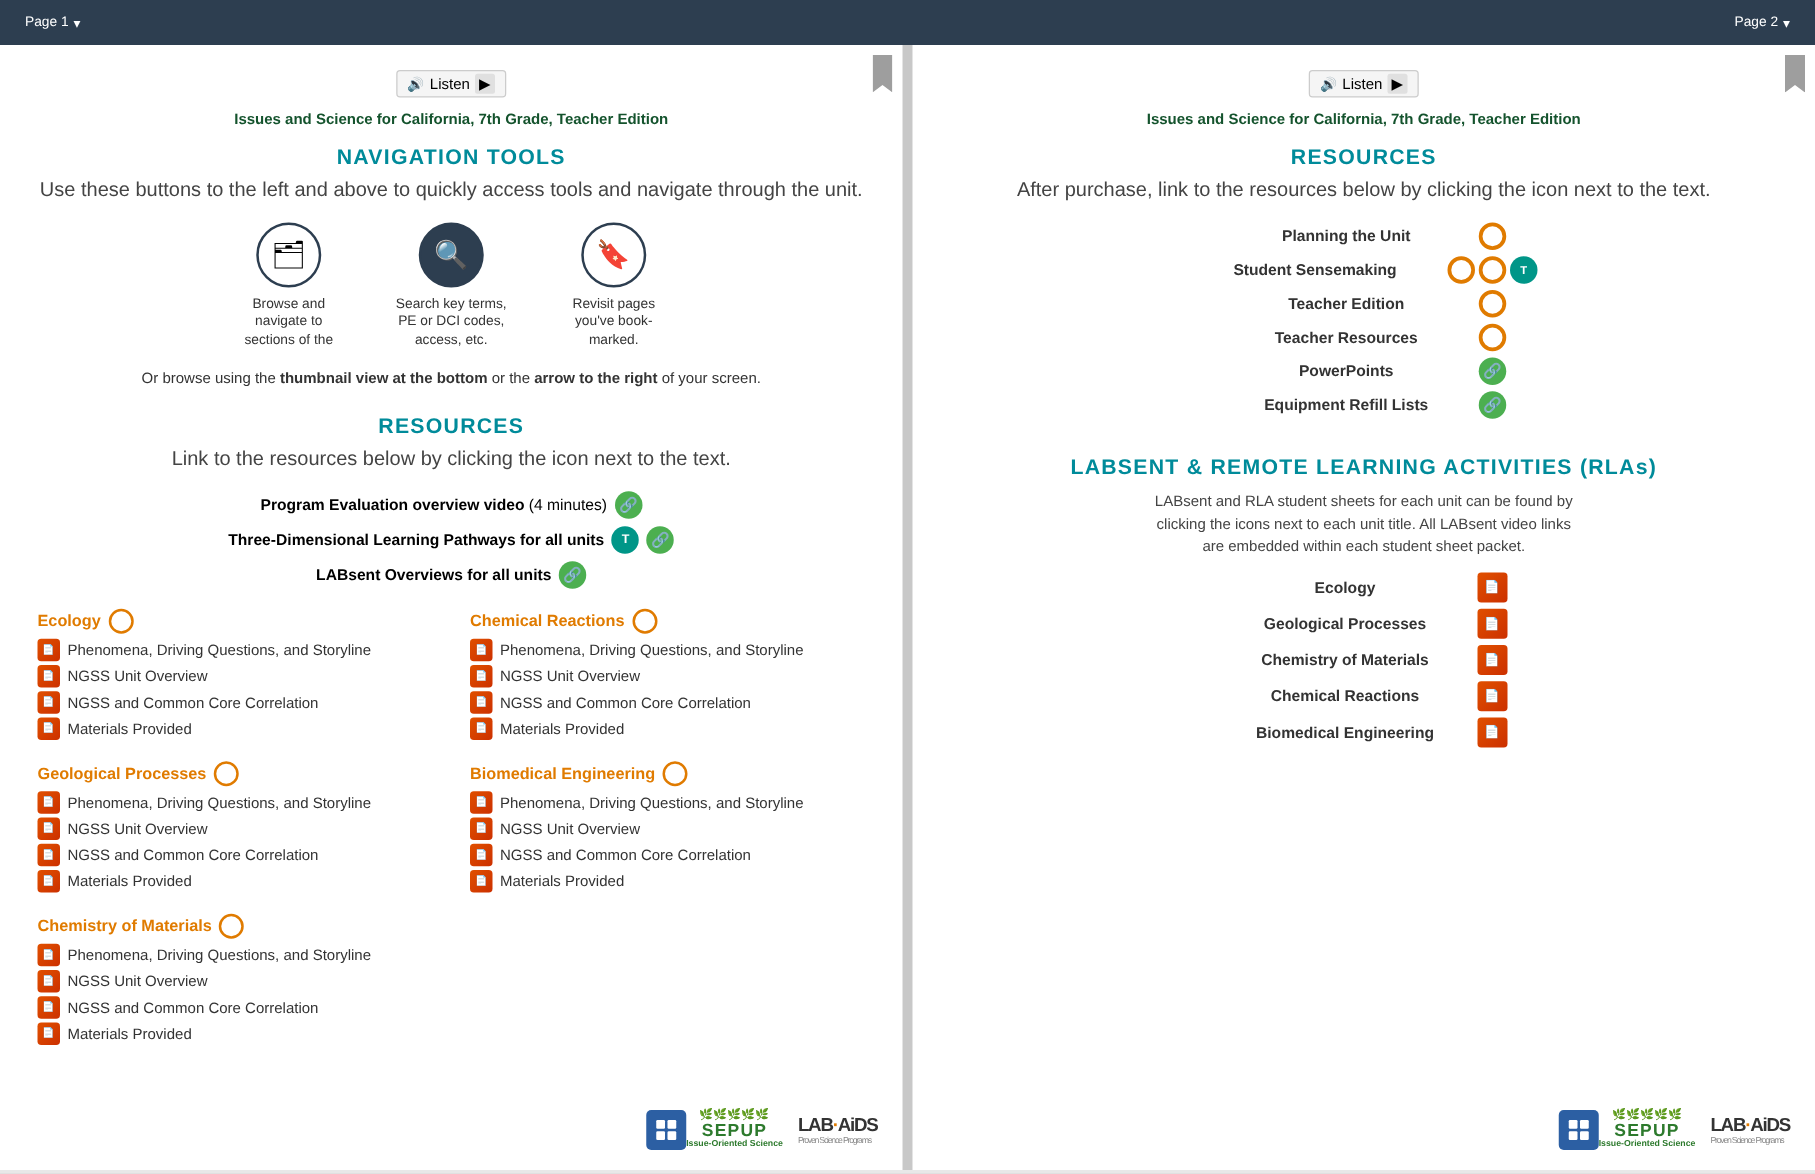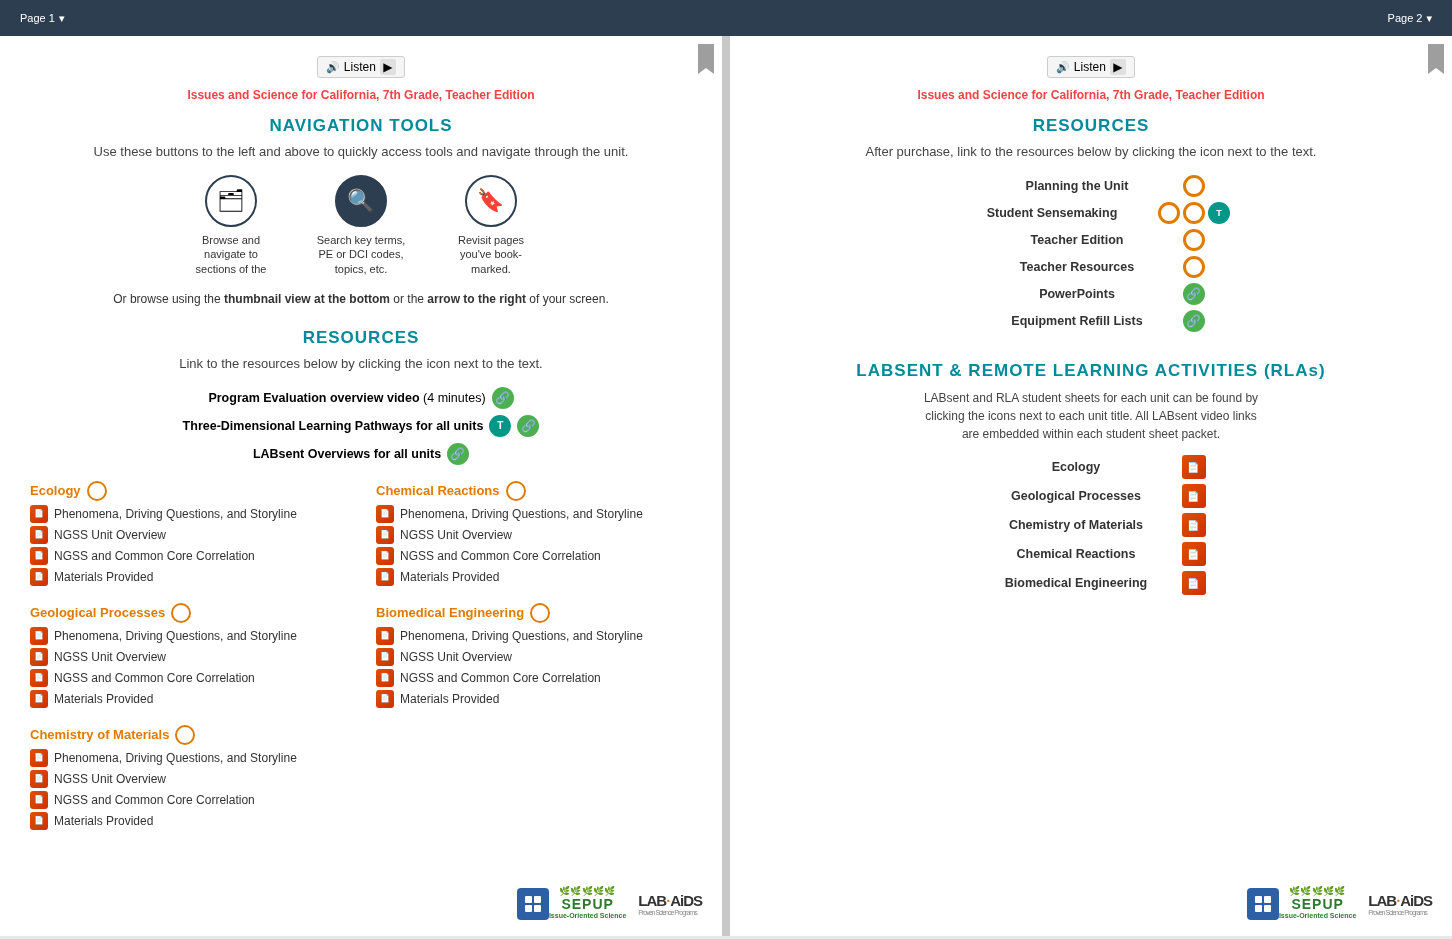--- a/index.html
+++ b/index.html
@@ -72,35 +72,35 @@
     .listen-icon {
       font-size: 11px;
     }
 
     
     .page-subtitle {
       text-align: center;
       font-size: 12px;
       font-weight: bold;
       margin-bottom: 14px;
-      color: #ef4444;
+      color: #14532d;
     }
 
     
     .section-heading {
       text-align: center;
       color: #008b9a;
       font-size: 17px;
       font-weight: bold;
       letter-spacing: 1px;
       margin-bottom: 8px;
     }
     .section-desc {
       text-align: center;
-      font-size: 13px;
+      font-size: 16px;
       color: #444;
       margin-bottom: 16px;
     }
 
     
     .nav-icons-row {
       display: flex;
       justify-content: center;
       gap: 40px;
       margin-bottom: 16px;
@@ -326,21 +326,21 @@
           <div>Browse and</div>
           <div>navigate to</div>
           <div>sections of the</div>
         </div>
       </div>
       <div class="nav-icon-item">
         <div class="nav-icon-circle dark">🔍</div>
         <div class="nav-icon-label">
           <div>Search key terms,</div>
           <div>PE or DCI codes,</div>
-          <div>topics, etc.</div>
+          <div>access, etc.</div>
         </div>
       </div>
       <div class="nav-icon-item">
         <div class="nav-icon-circle">🔖</div>
         <div class="nav-icon-label">
           <div>Revisit pages</div>
           <div>you've book-</div>
           <div>marked.</div>
         </div>
       </div>

